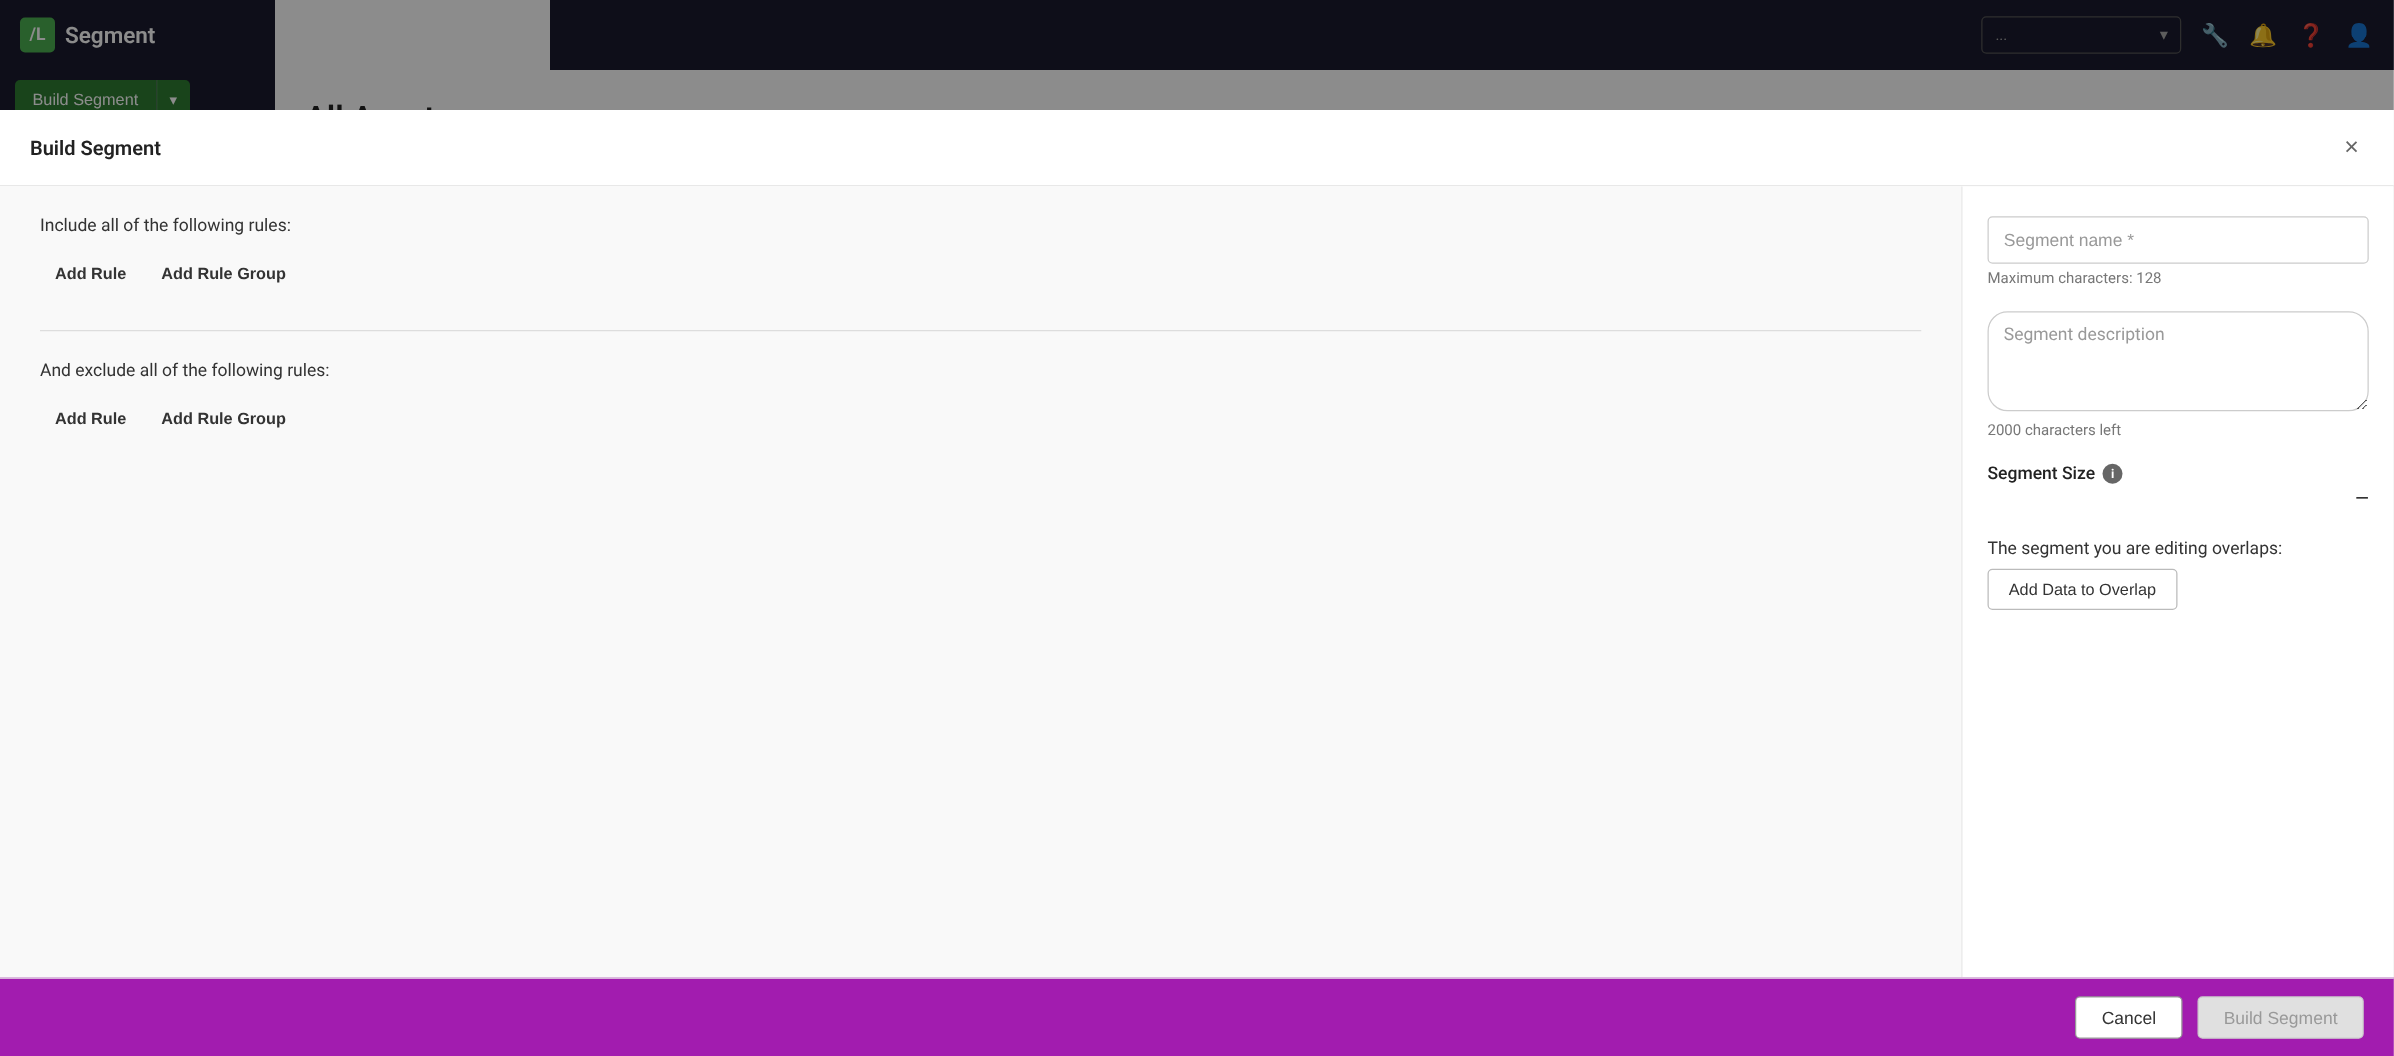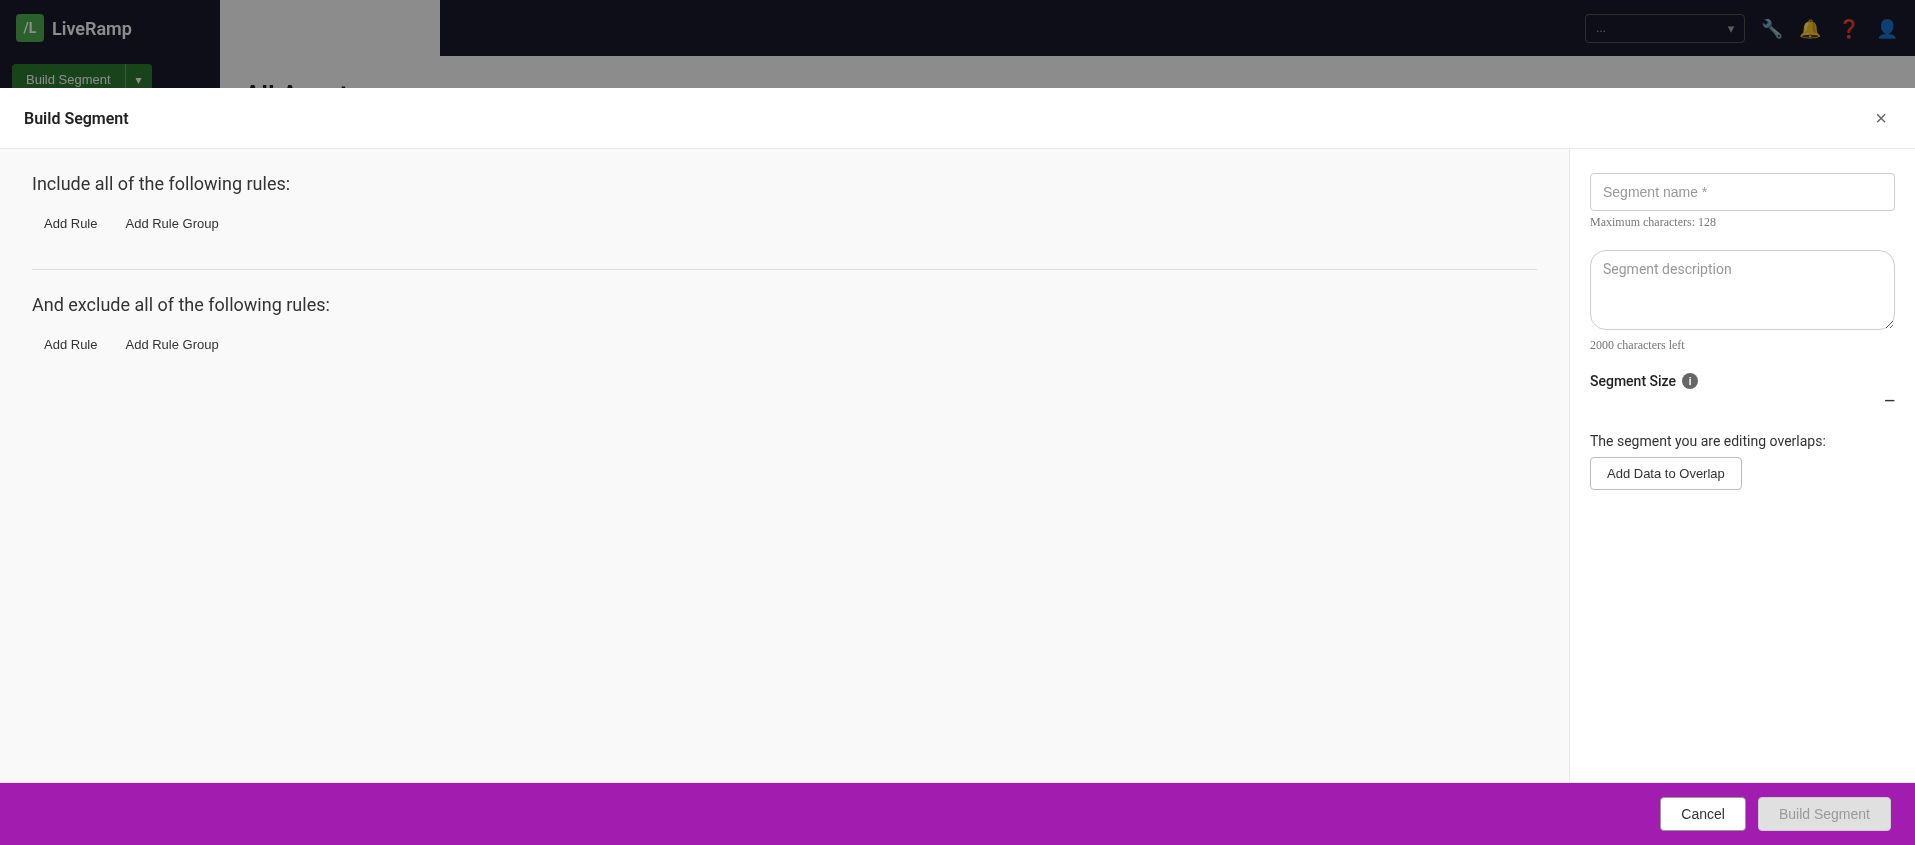--- a/index.html
+++ b/index.html
@@ -96,37 +96,37 @@
       flex: 1;
       padding: 24px 32px;
       overflow-y: auto;
       background: #f9f9f9;
     }
 
     .rules-section {
       margin-bottom: 32px;
     }
     .rules-section-title {
-      font-size: 18px;
+      font-size: 14px;
       color: #333;
       margin-bottom: 16px;
     }
     .rules-actions {
       display: flex;
       gap: 0;
     }
     .rule-action-btn {
       background: none;
       border: none;
       cursor: pointer;
       font-size: 13px;
       color: #333;
       padding: 6px 12px;
       border-radius: 4px;
-      font-weight: 400;
+      font-weight: 700;
     }
     .rule-action-btn:first-child {
       margin-right: 4px;
     }
 
     .section-divider {
       border: none;
       border-top: 1px solid #ddd;
       margin: 24px 0;
     }
@@ -153,21 +153,20 @@
       color: #333;
       outline: none;
     }
     .form-input::placeholder {
       color: #999;
     }
     .form-hint {
       font-size: 12px;
       color: #777;
       margin-top: 4px;
-      font-family: Liberation Serif, serif;
     }
 
     .form-textarea {
       width: 100%;
       border: 1px solid #ccc;
       border-radius: 16px;
       padding: 10px 12px;
       font-size: 14px;
       color: #333;
       resize: vertical;
@@ -331,21 +330,21 @@
   </style>
 </head>
 <body>
 
 <div class="sidebar">
   <div class="sidebar-header">
     <div class="topnav-logo">
       <div class="topnav-logo-icon">
         <span>/L</span>
       </div>
-      <span>LiveRamp</span>
+      <span>Segment</span>
     </div>
   </div>
   <div style="padding: 8px 12px; display: flex; gap: 0;">
     <button class="build-segment-btn" style="border-radius: 4px 0 0 4px;">Build Segment</button>
     <button class="build-segment-dropdown">▾</button>
   </div>
   <div class="sidebar-toggle">‹</div>
 </div>
 
 <div class="main-bg">

